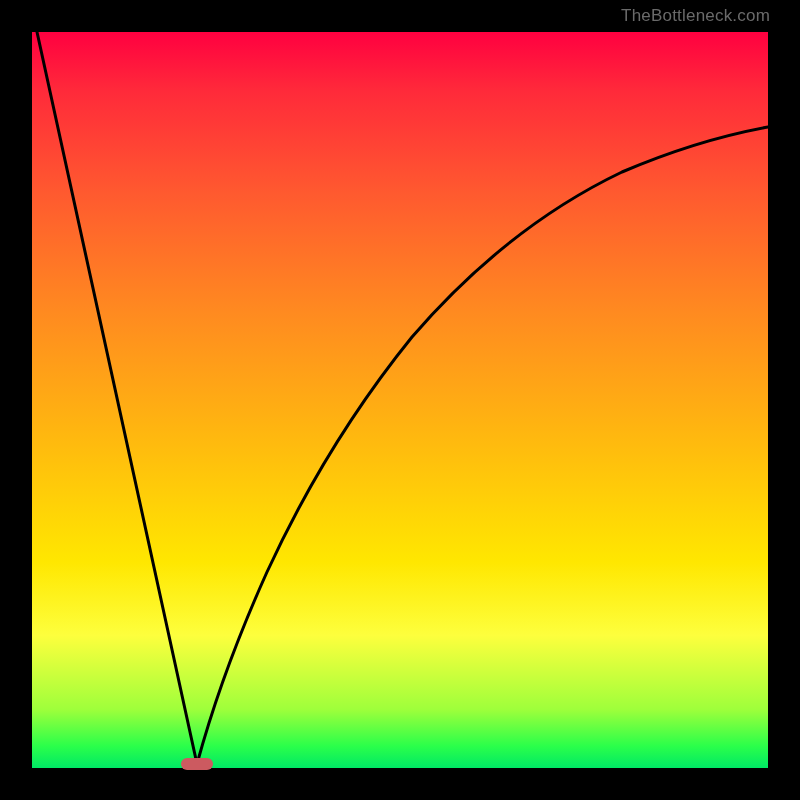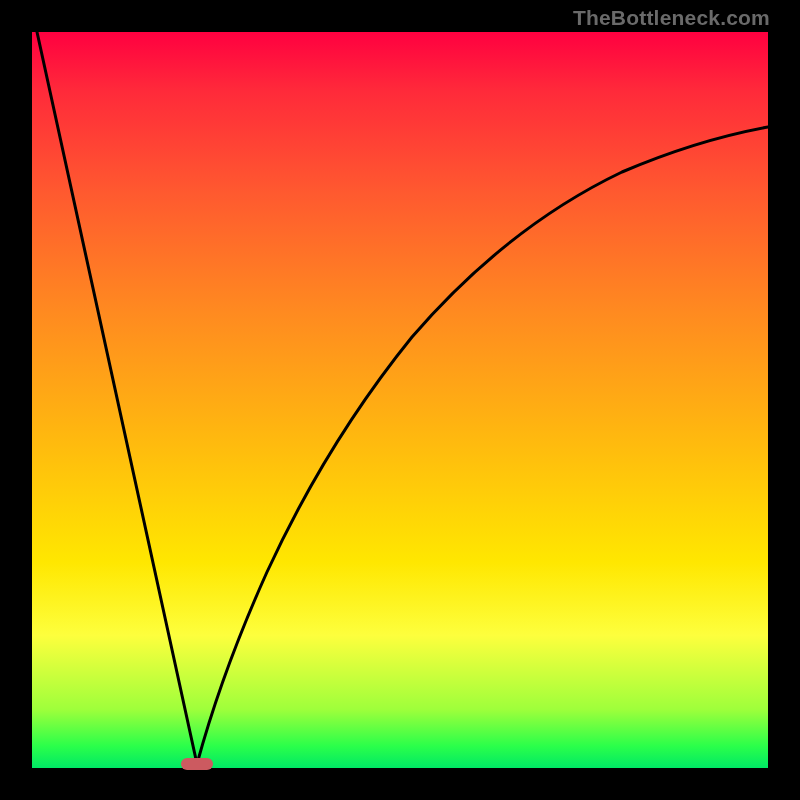--- a/index.html
+++ b/index.html
@@ -36,22 +36,22 @@
       #9fff3b 92%,
       #2bff4a 97%,
       #00e865 100%
     );
   }
   .watermark {
     position: absolute;
     top: 6px;
     right: 30px;
     color: #6a6a6a;
-    font-size: 21px;
-    font-weight: 700;
+    font-size: 17px;
+    font-weight: 400;
     letter-spacing: 0.2px;
   }
   svg.curve {
     position: absolute;
     left: 0;
     top: 0;
     width: 736px;
     height: 736px;
     overflow: visible;
   }

